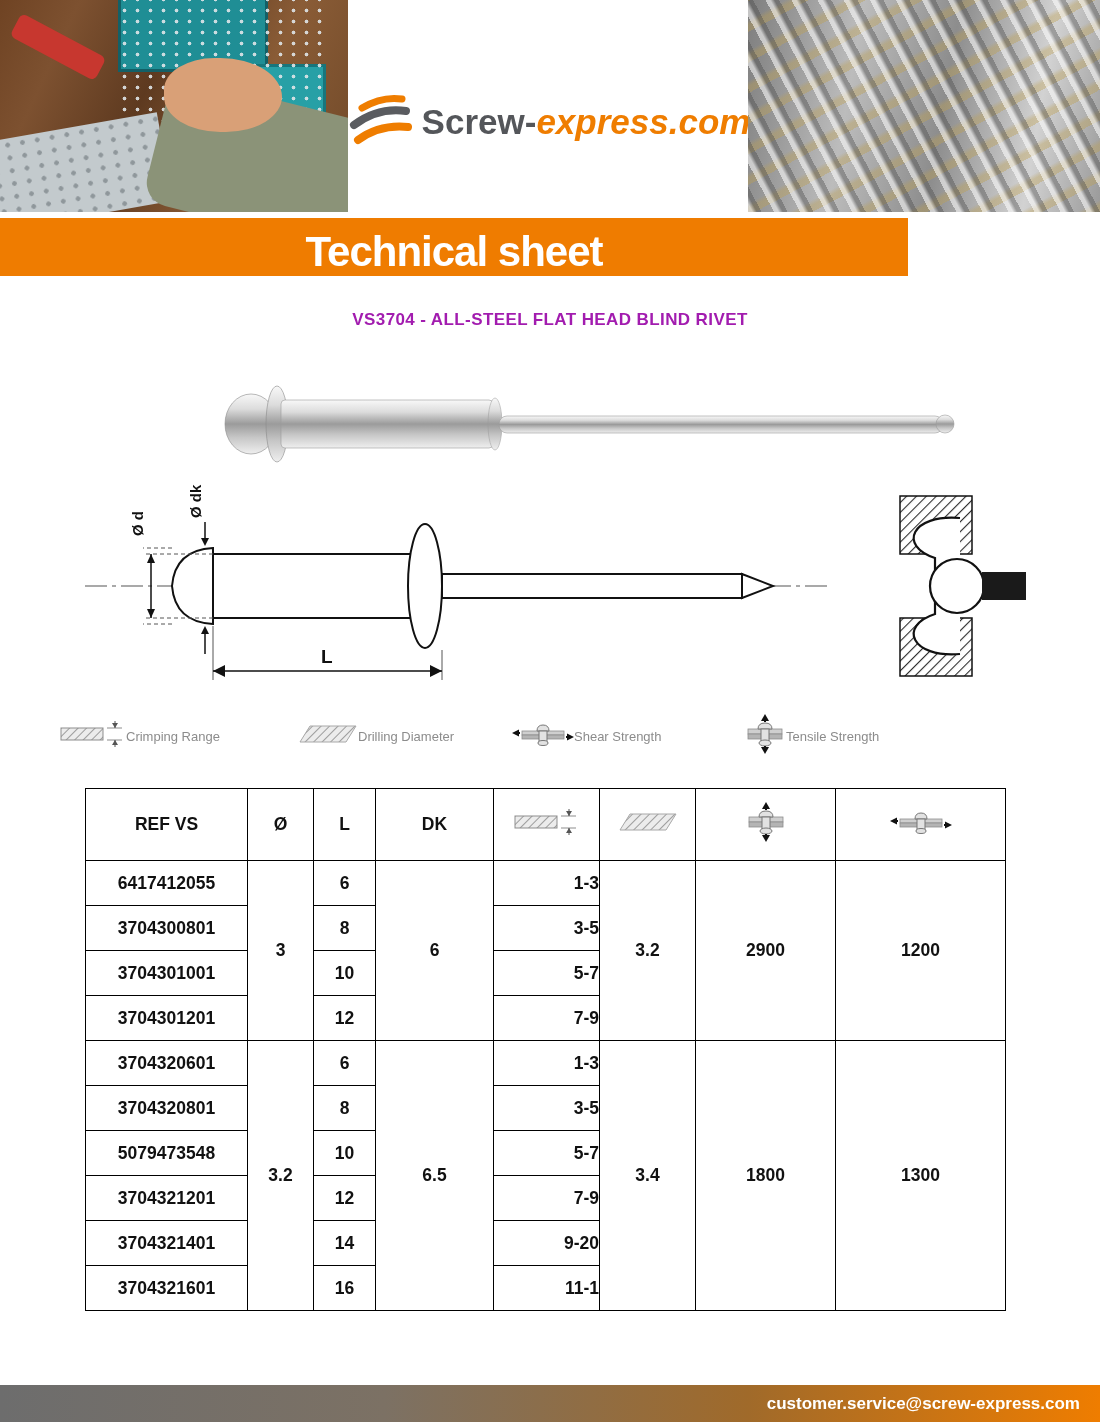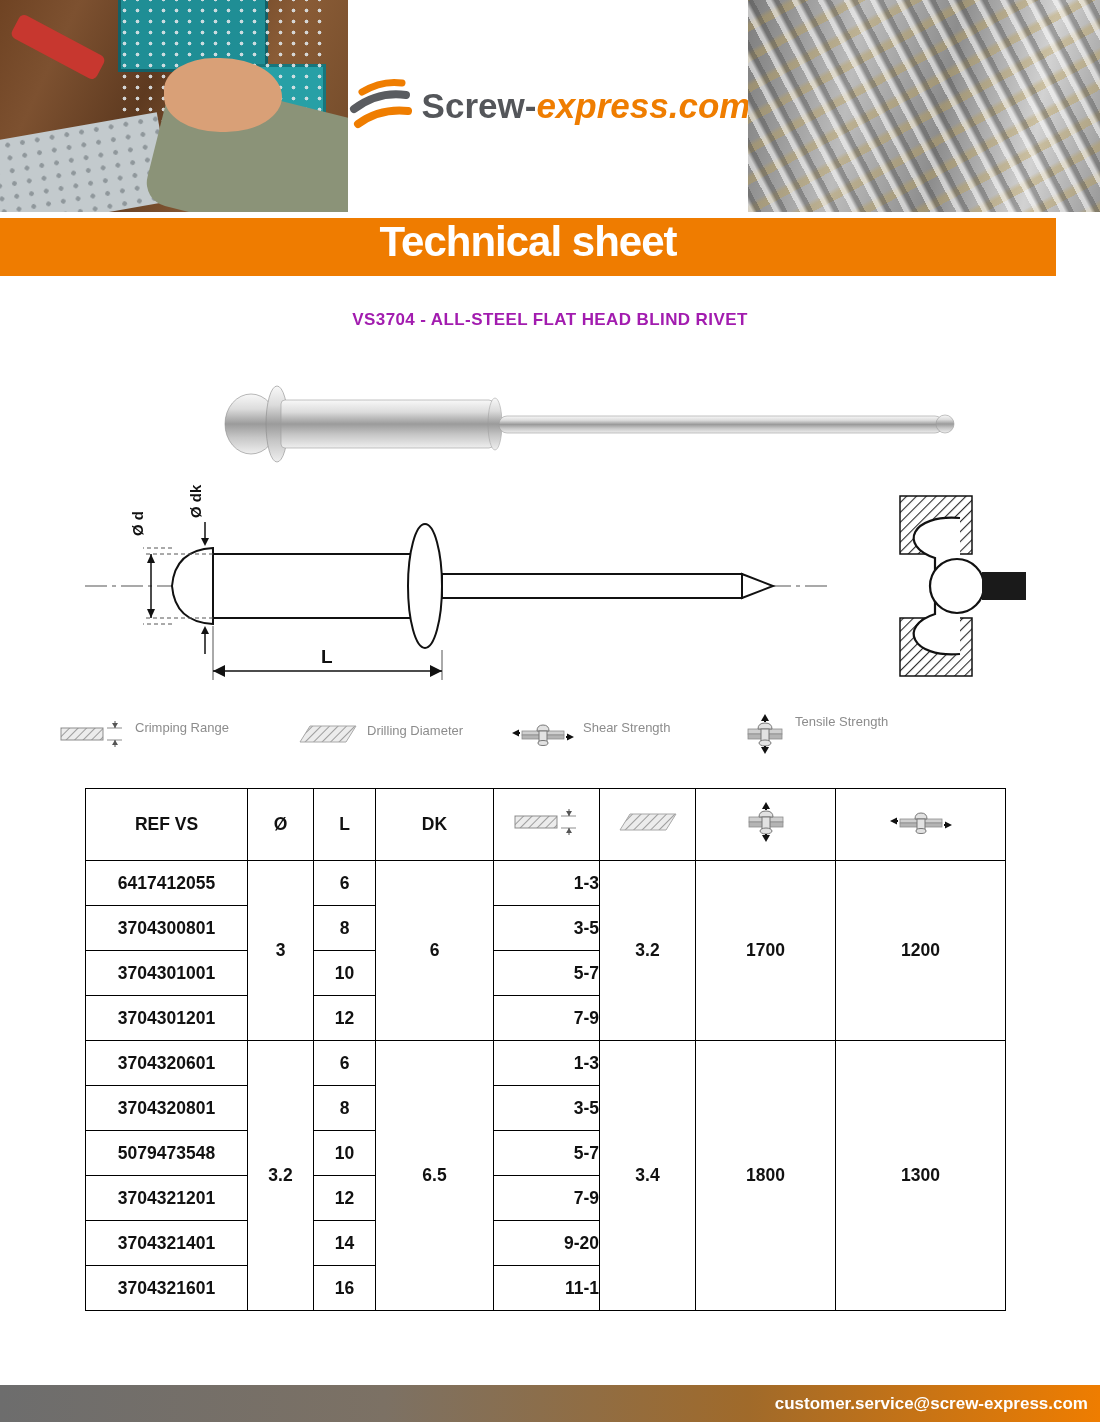--- a/index.html
+++ b/index.html
@@ -22,65 +22,65 @@
   .pl-tray{position:absolute;left:-24px;top:128px;width:190px;height:90px;background:#c3cacd;
     transform:rotate(-10deg);background-image:radial-gradient(circle,#8f979b 2px,transparent 2.6px);background-size:15px 13px}
   .pl-tool{position:absolute;left:10px;top:34px;width:96px;height:26px;background:#c7372f;transform:rotate(28deg);border-radius:6px}
   .pl-arm{position:absolute;right:-36px;bottom:-18px;width:230px;height:130px;background:#8b9378;transform:rotate(14deg);border-radius:24px}
   .pl-hand{position:absolute;right:66px;top:58px;width:118px;height:74px;background:#d9a077;border-radius:45% 55% 50% 50%}
   .photo-right{left:748px;width:352px;
     background:
       repeating-linear-gradient(62deg,rgba(255,255,255,.55) 0 4px,rgba(70,70,70,.38) 8px 12px,transparent 12px 23px),
       repeating-linear-gradient(-28deg,rgba(190,160,80,.38) 0 6px,transparent 11px 27px),
       linear-gradient(100deg,#7e7e7e 0%,#bcbcbc 30%,#8d8d8d 55%,#d2d2d2 80%,#9a9a9a 100%)}
-  .logo-area{position:absolute;left:348px;top:0;width:400px;height:212px;background:#fff;
+  .logo-area{position:absolute;left:348px;top:16px;width:400px;height:212px;background:#fff;
     display:flex;align-items:center;justify-content:center;gap:10px}
   .brand{font-size:35px;font-weight:bold;white-space:nowrap}
   .brand .dark{color:#54565a}
   .brand .accent{color:#ef7d00;font-style:italic}
 
   
-  .banner{position:absolute;left:0;top:218px;width:1056px;height:58px;background:#ef7c00;
-    display:flex;align-items:flex-start;justify-content:center}
+  .banner{position:absolute;left:0;top:218px;width:908px;height:58px;background:#ef7c00;
+    display:flex;align-items:flex-end;justify-content:center}
   .banner-title{color:#fff;font-size:42px;font-weight:bold;letter-spacing:-1px}
 
   
   .sheet-title{position:absolute;left:0;top:310px;width:1100px;text-align:center;
     color:#a21caf;font-size:17px;font-weight:bold;letter-spacing:.4px}
 
   
   .rivet-photo{position:absolute;left:205px;top:372px;width:770px;height:104px}
 
   
   .drawing{position:absolute;left:55px;top:466px;width:1000px;height:242px}
   .dim-text{font-size:15px;font-weight:bold;fill:#111}
   .dim-L{font-size:19px;font-weight:bold;fill:#111}
 
   
   .legend{position:absolute;left:60px;top:712px;width:990px;height:48px;display:flex;align-items:center}
-  .legend-item{display:flex;align-items:flex-start;gap:9px}
+  .legend-item{display:flex;align-items:center;}
   .legend-item:nth-child(1){width:238px}
   .legend-item:nth-child(2){width:214px}
   .legend-item:nth-child(3){width:232px}
   .legend-item:nth-child(4){width:240px}
   .legend-label{color:#8c8c8c;font-size:13px}
 
   
   .table-wrap{position:absolute;left:85px;top:788px;width:920px}
   table{border-collapse:collapse;width:920px;table-layout:fixed}
   th,td{border:1.6px solid #000;text-align:center;font-weight:bold;font-size:17.5px;color:#111;
     vertical-align:middle;background:#fff}
   thead th{height:72px}
   tbody td{height:45px}
   td.c-crimp{text-align:right;padding-left:12px}
 
   
   .footer{position:absolute;left:0;bottom:0;width:1100px;height:37px;
     background:linear-gradient(90deg,#6d6d6d 0%,#7c7164 35%,#a06a2a 68%,#ef7d00 100%);
-    display:flex;align-items:center;justify-content:flex-end;padding-right:12px}
+    display:flex;align-items:center;justify-content:flex-end;padding-right:20px}
   .footer-email{color:#fff;font-size:17px;font-weight:bold}
 </style>
 </head>
 <body>
 
 <div id="page">
 
   <svg width="0" height="0" style="position:absolute" aria-hidden="true">
     <defs>
       <pattern id="hp" width="6" height="6" patternUnits="userSpaceOnUse" patternTransform="rotate(45)">
@@ -288,21 +288,21 @@
         </tr>
       </thead>
       <tbody>
           <tr>
             <td>6417412055</td>
             <td rowspan="4">3</td>
             <td>6</td>
             <td rowspan="4">6</td>
             <td class="c-crimp">1-3</td>
             <td rowspan="4">3.2</td>
-            <td rowspan="4">1700</td>
+            <td rowspan="4">2900</td>
             <td rowspan="4">1200</td>
           </tr>
           <tr>
             <td>3704300801</td>
             <td>8</td>
             <td class="c-crimp">3-5</td>
           </tr>
           <tr>
             <td>3704301001</td>
             <td>10</td>

